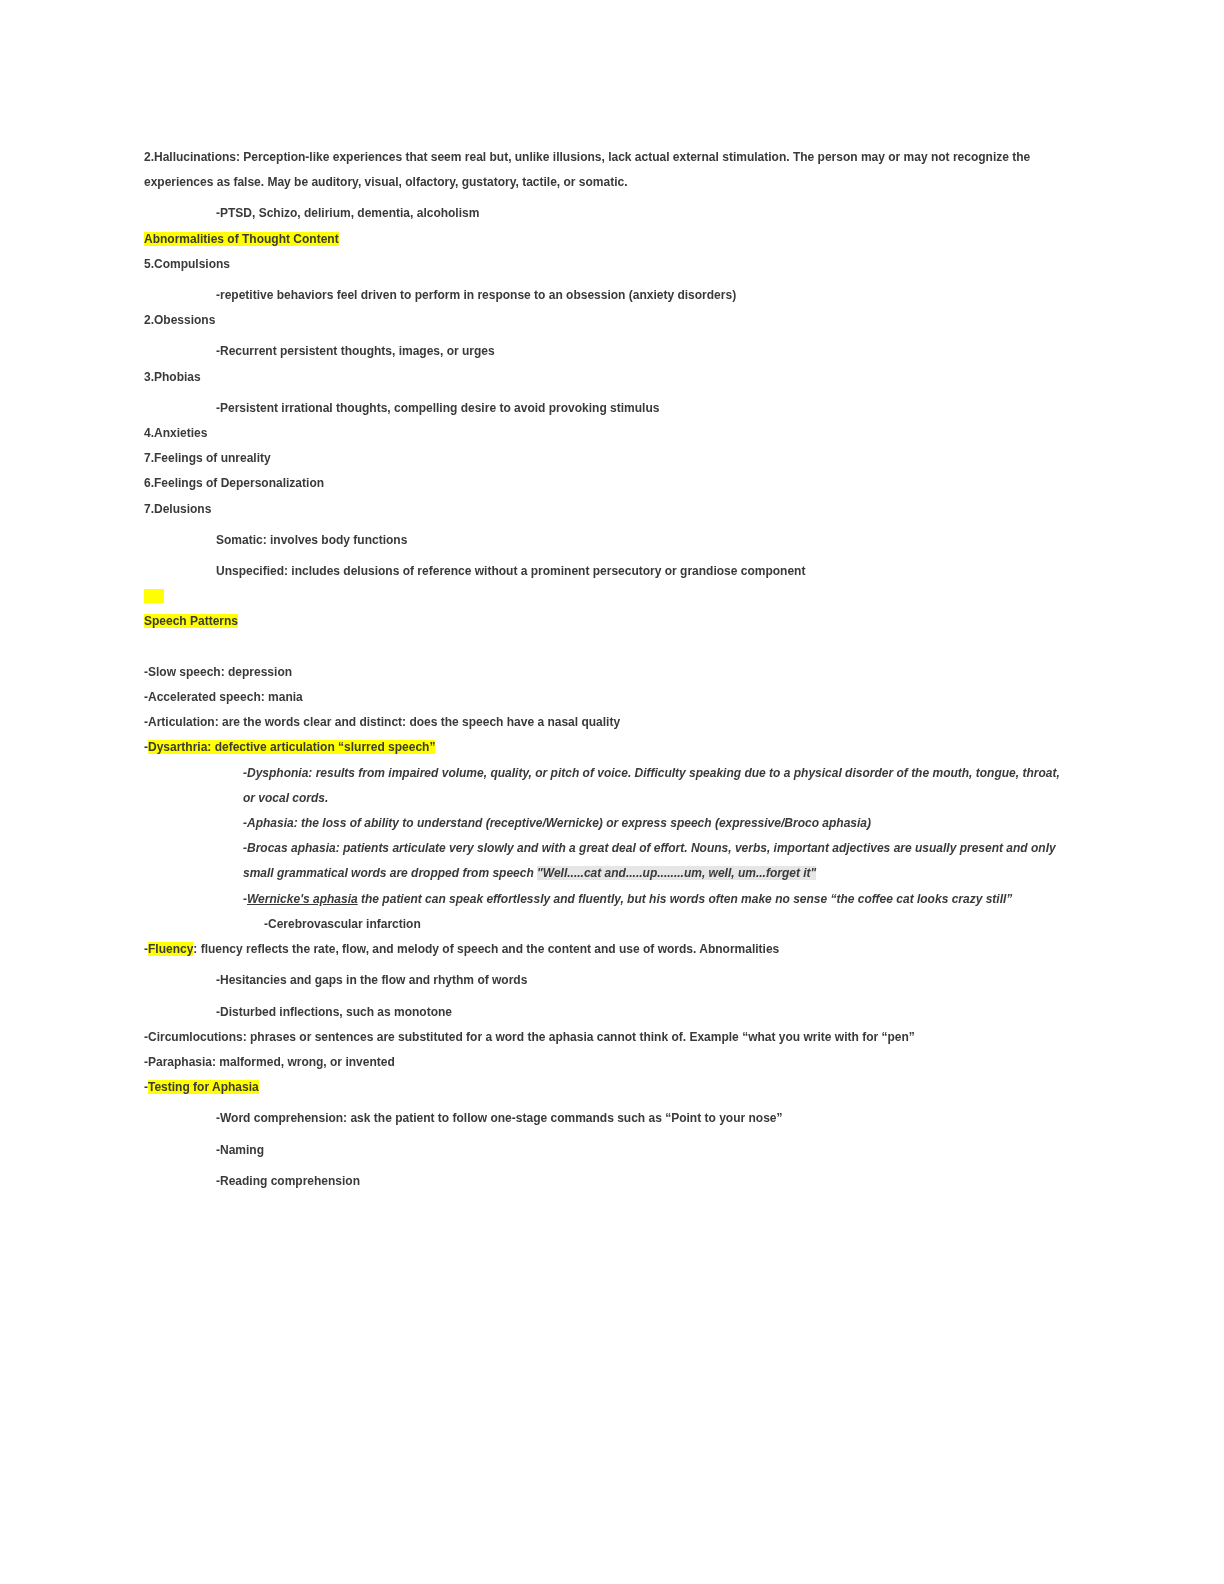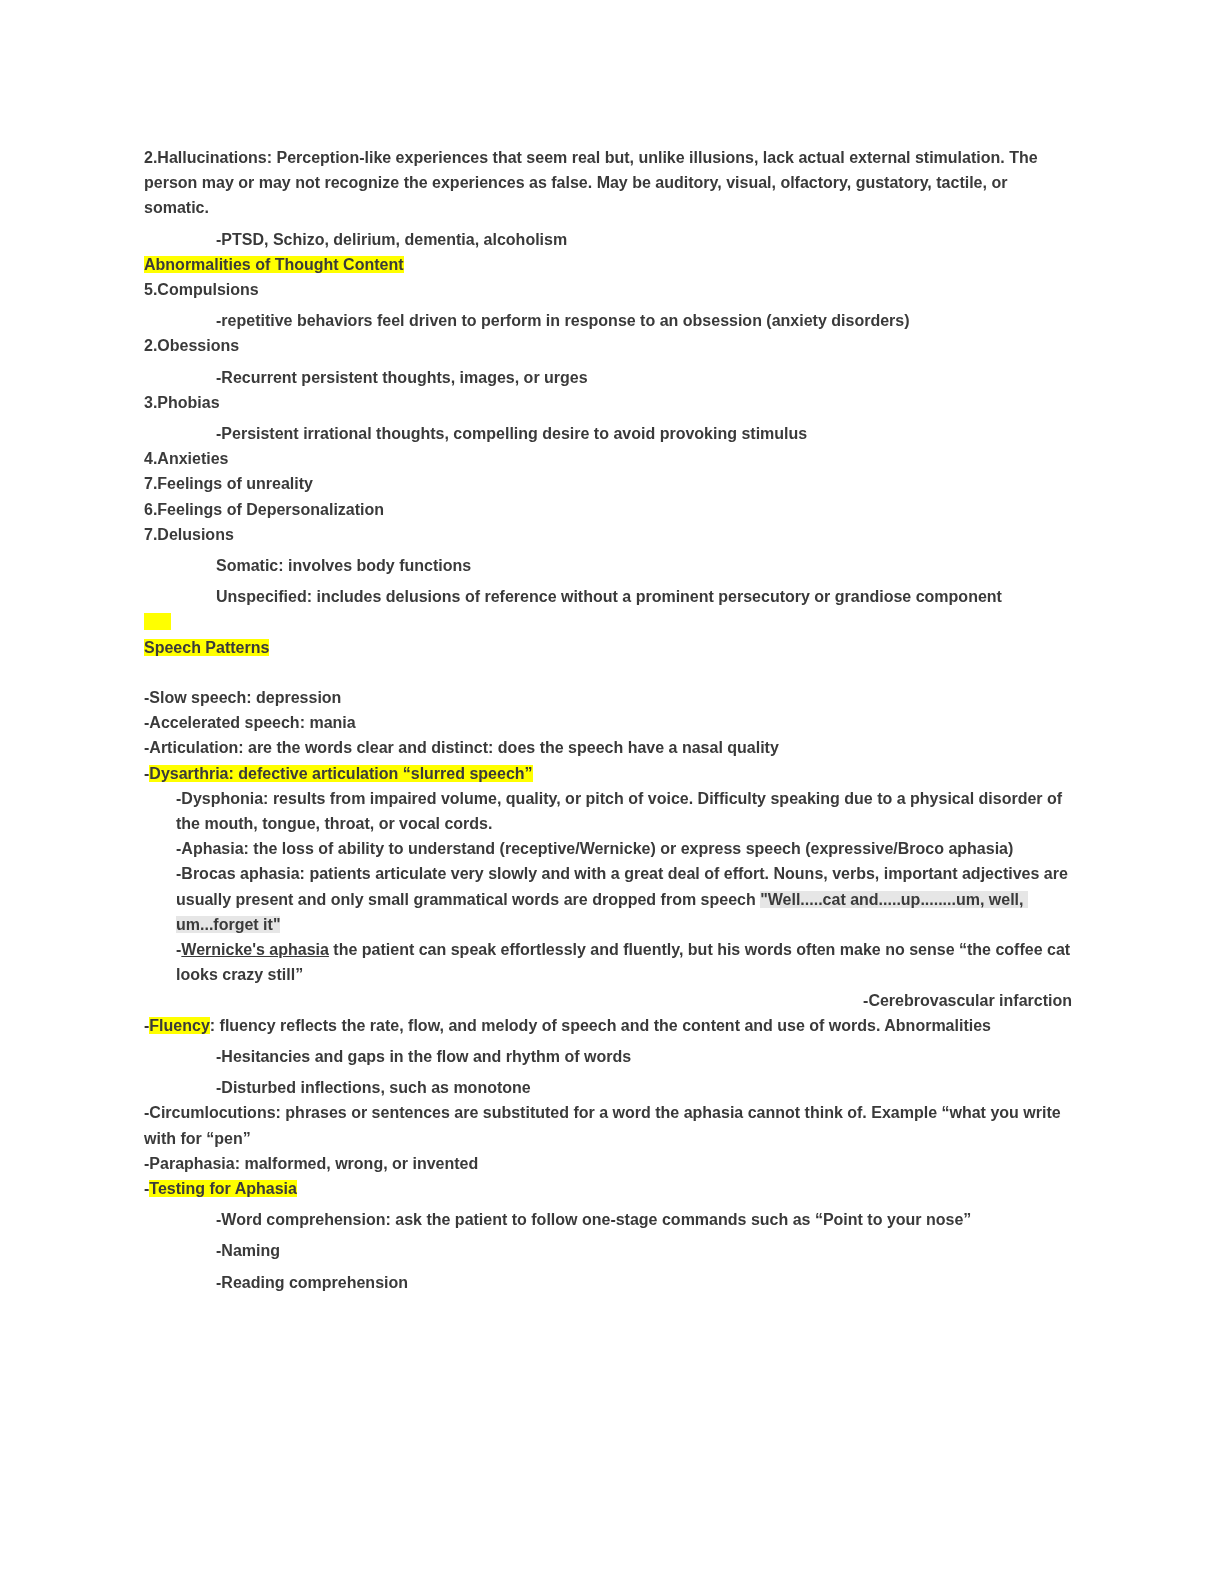--- a/index.html
+++ b/index.html
@@ -10,30 +10,30 @@
     width: 1224px;
     min-height: 1584px;
     background: var(--bg, #ffffff);
   }
   .doc {
     box-sizing: border-box;
     width: 1216px;
     padding: 145px 144px 60px 144px;
     font-family: "Liberation Sans", sans-serif;
     font-weight: bold;
-    font-size: 16px;
+    font-size: 12px;
     line-height: 25.2px;
     color: var(--text, #3a3a3a);
   }
   .line {
     min-height: 25.2px;
     white-space: pre-wrap;
   }
-  .m1 { margin-left: 32px; }
-  .m2 { margin-left: 120px; text-align: right; }
+  .m1 { margin-left: 99px; font-style: italic; }
+  .m2 { margin-left: 120px; }
   .ti1 { text-indent: 72px; margin-top: 6px; }
   .hl-yellow { background: var(--hl-yellow, #ffff00); }
   .hl-gray { background: var(--hl-gray, #e6e6e6); }
   .underline { text-decoration: underline; }
 </style>
 </head>
 <body>
 
 <div class="doc">
   <div>

